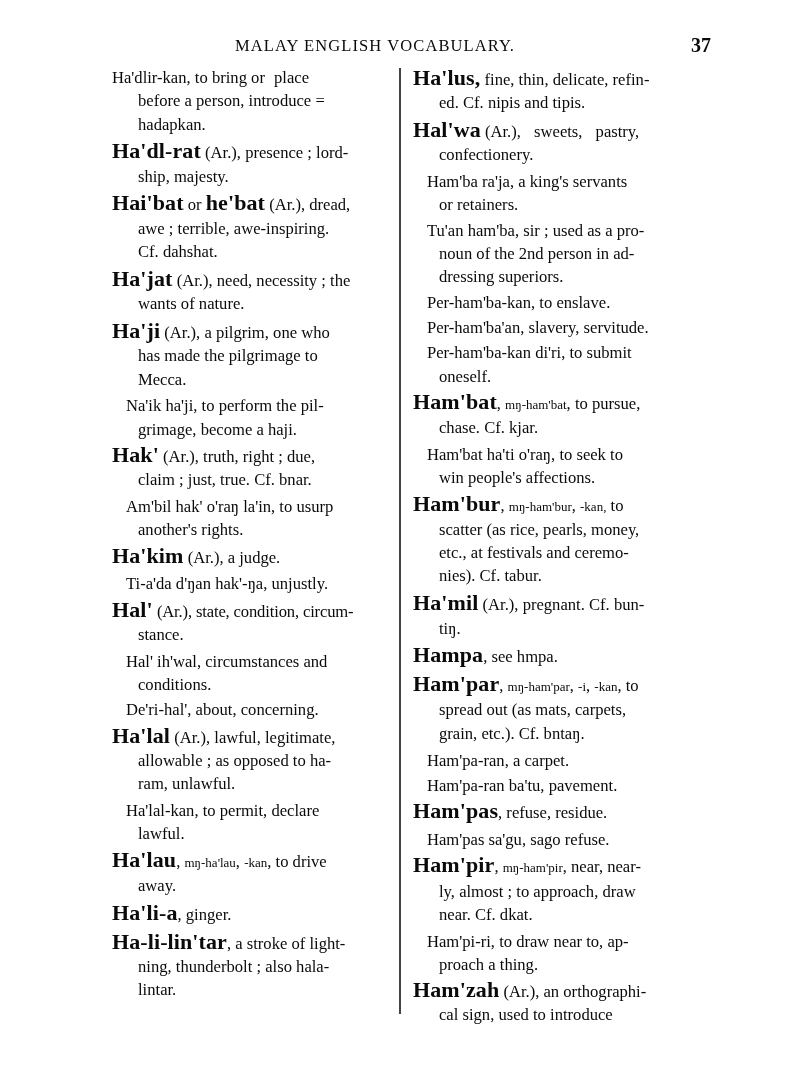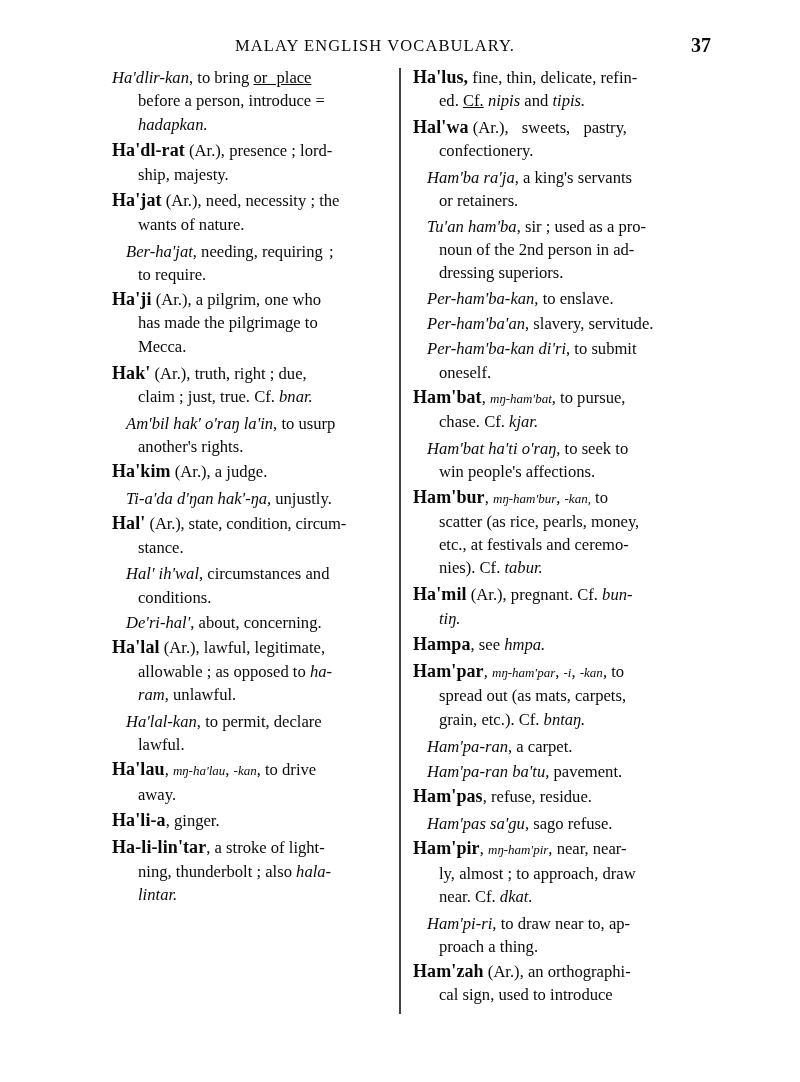--- a/index.html
+++ b/index.html
@@ -91,30 +91,30 @@
   .entry.sub {
     padding-left: 26px;
     text-indent: -12px;
     margin-bottom: 2px;
   }
   .entry:last-child { margin-bottom: 0; }
 
   
   .entry .hw {
     font-weight: bold;
-    font-size: 18px;
+    font-size: 22px;
     letter-spacing: .1px;
   }
-  .entry .it { font-style: italic; }
+  .entry .it { }
   .entry .rm { font-style: normal; }
   .entry .sm { font-size: 13px; }
 
   .tight { letter-spacing: -.15px; }
   .spaced { word-spacing: 2px; }
-  .wide   { word-spacing: 5px; text-decoration: underline; }
+  .wide   { word-spacing: 5px; }
   .wider  { word-spacing: 9px; }
 </style>
 </head>
 <body>
 
 <div class="page">
 
   <div class="running-head">
     <div class="rh-title">MALAY ENGLISH VOCABULARY.</div>
     <div class="rh-folio">37</div>
@@ -123,28 +123,29 @@
   <div class="col-rule"></div>
 
   <div class="columns">
 
     <div class="col col-left">
 
       <p class="entry"><span class="it">Ha'dlir-kan</span>, to bring <span class="wide">or place</span><br>before a person, introduce <span class="rm">=</span><br><span class="it">hadapkan.</span></p>
 
       <p class="entry"><span class="hw">Ha'dl-rat</span> (Ar.), presence ; lord-<br>ship, majesty.</p>
 
+      <p class="entry"><span class="hw">Hai'bat</span> or <span class="hw">he'bat</span> (Ar.), dread,<br>awe ; terrible, awe-inspiring.<br>Cf. <span class="it">dahshat.</span></p>
 
 
       <p class="entry"><span class="hw">Ha'jat</span> (Ar.), need, necessity ; the<br>wants of nature.</p>
 
-      <p class="entry sub"><span class="it">Ber-ha'jat</span>, needing, <span class="spaced">requiring ;</span><br>to require.</p>
 
       <p class="entry"><span class="hw">Ha'ji</span> (Ar.), a pilgrim, one who<br>has made the pilgrimage to<br>Mecca.</p>
 
+      <p class="entry sub"><span class="it">Na'ik ha'ji</span>, to perform the pil-<br>grimage, become a <span class="it">haji.</span></p>
 
       <p class="entry"><span class="hw">Hak'</span> (Ar.), truth, right ; due,<br>claim ; just, true. Cf. <span class="it">bnar.</span></p>
 
       <p class="entry sub"><span class="it">Am'bil hak' o'raŋ la'in</span>, to usurp<br>another's rights.</p>
 
       <p class="entry"><span class="hw">Ha'kim</span> (Ar.), a judge.</p>
 
       <p class="entry sub"><span class="it">Ti-a'da d'ŋan hak'-ŋa,</span> unjustly.</p>
 
       <p class="entry"><span class="hw">Hal'</span> <span class="tight">(Ar.), state, condition, circum-</span><br>stance.</p>

